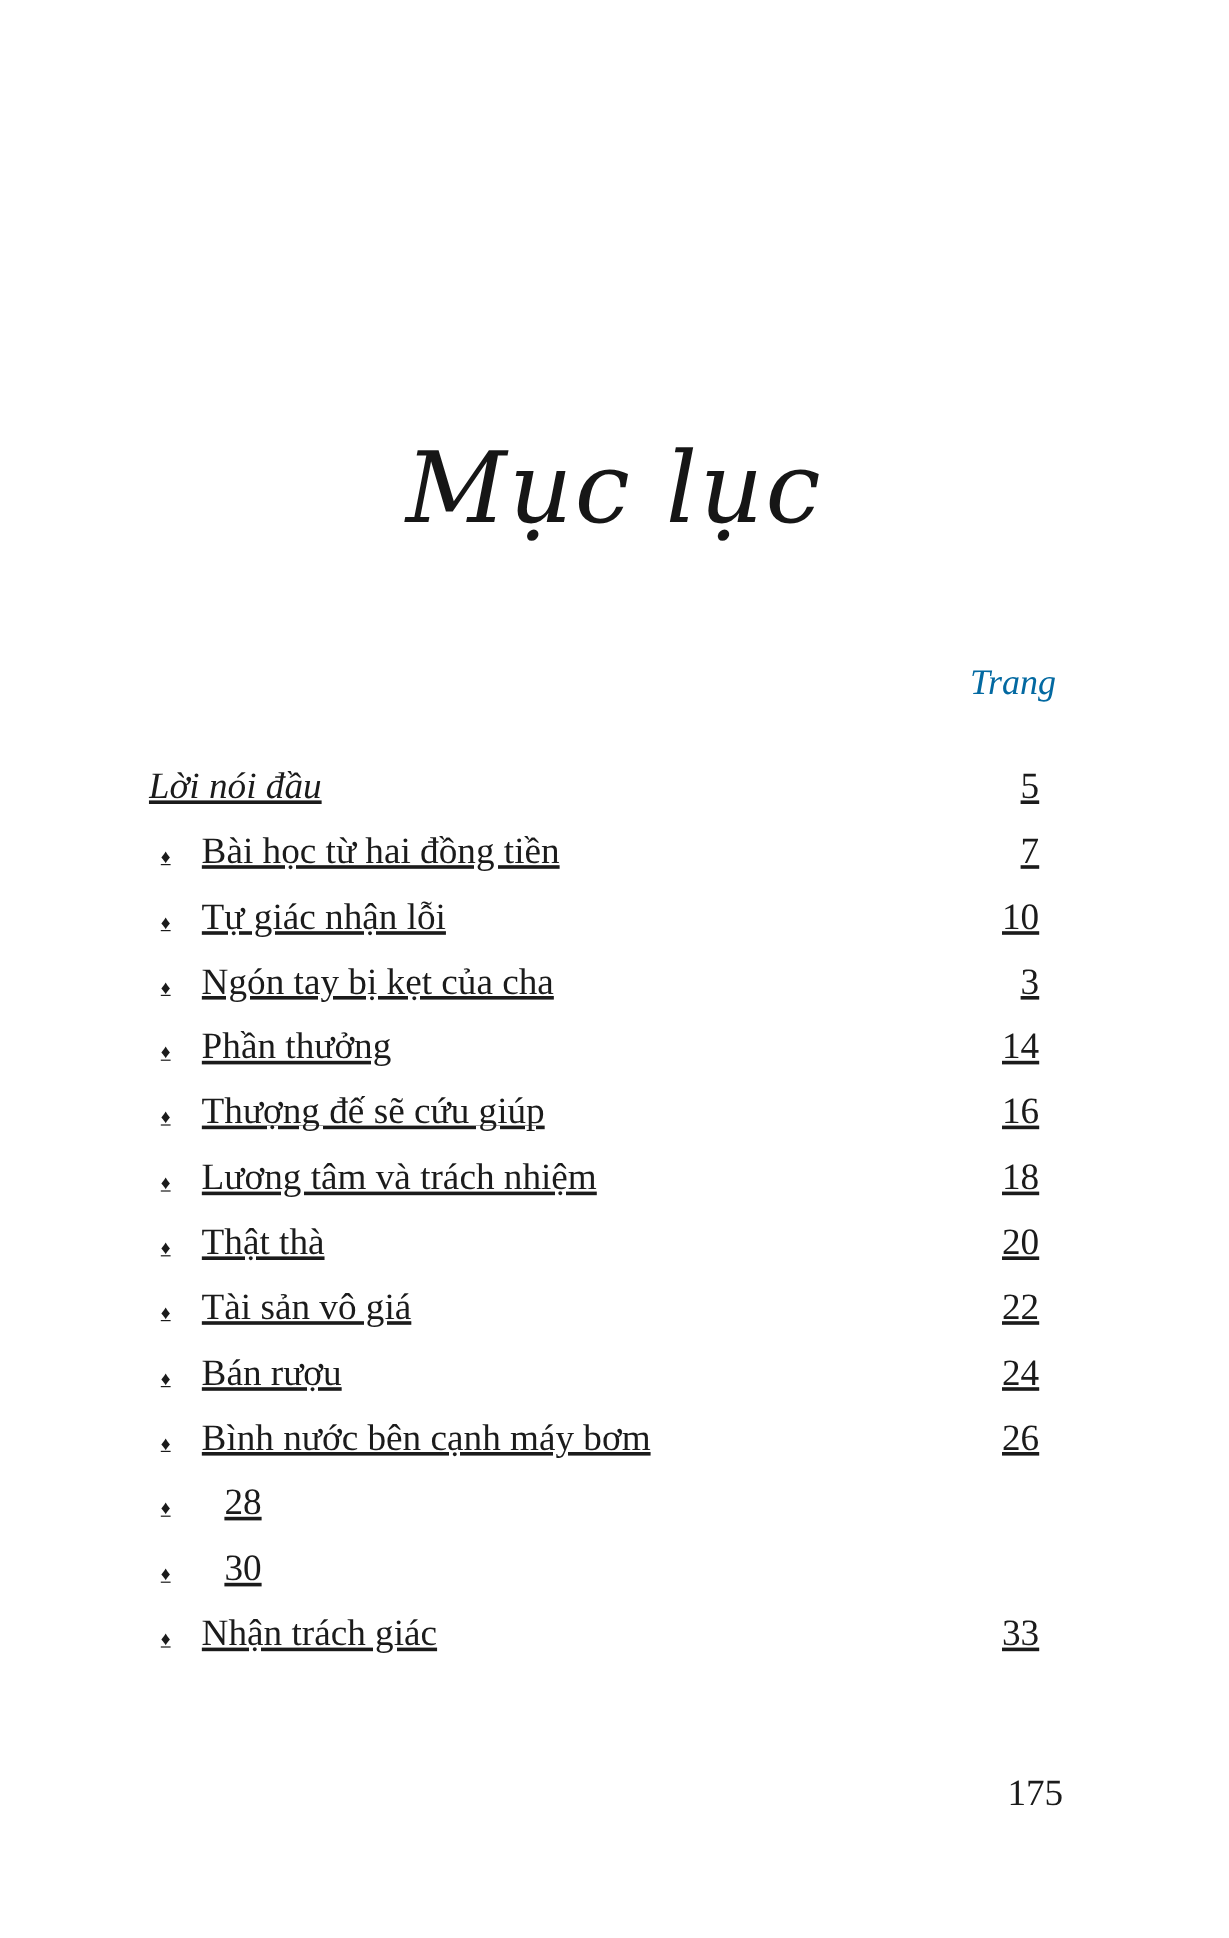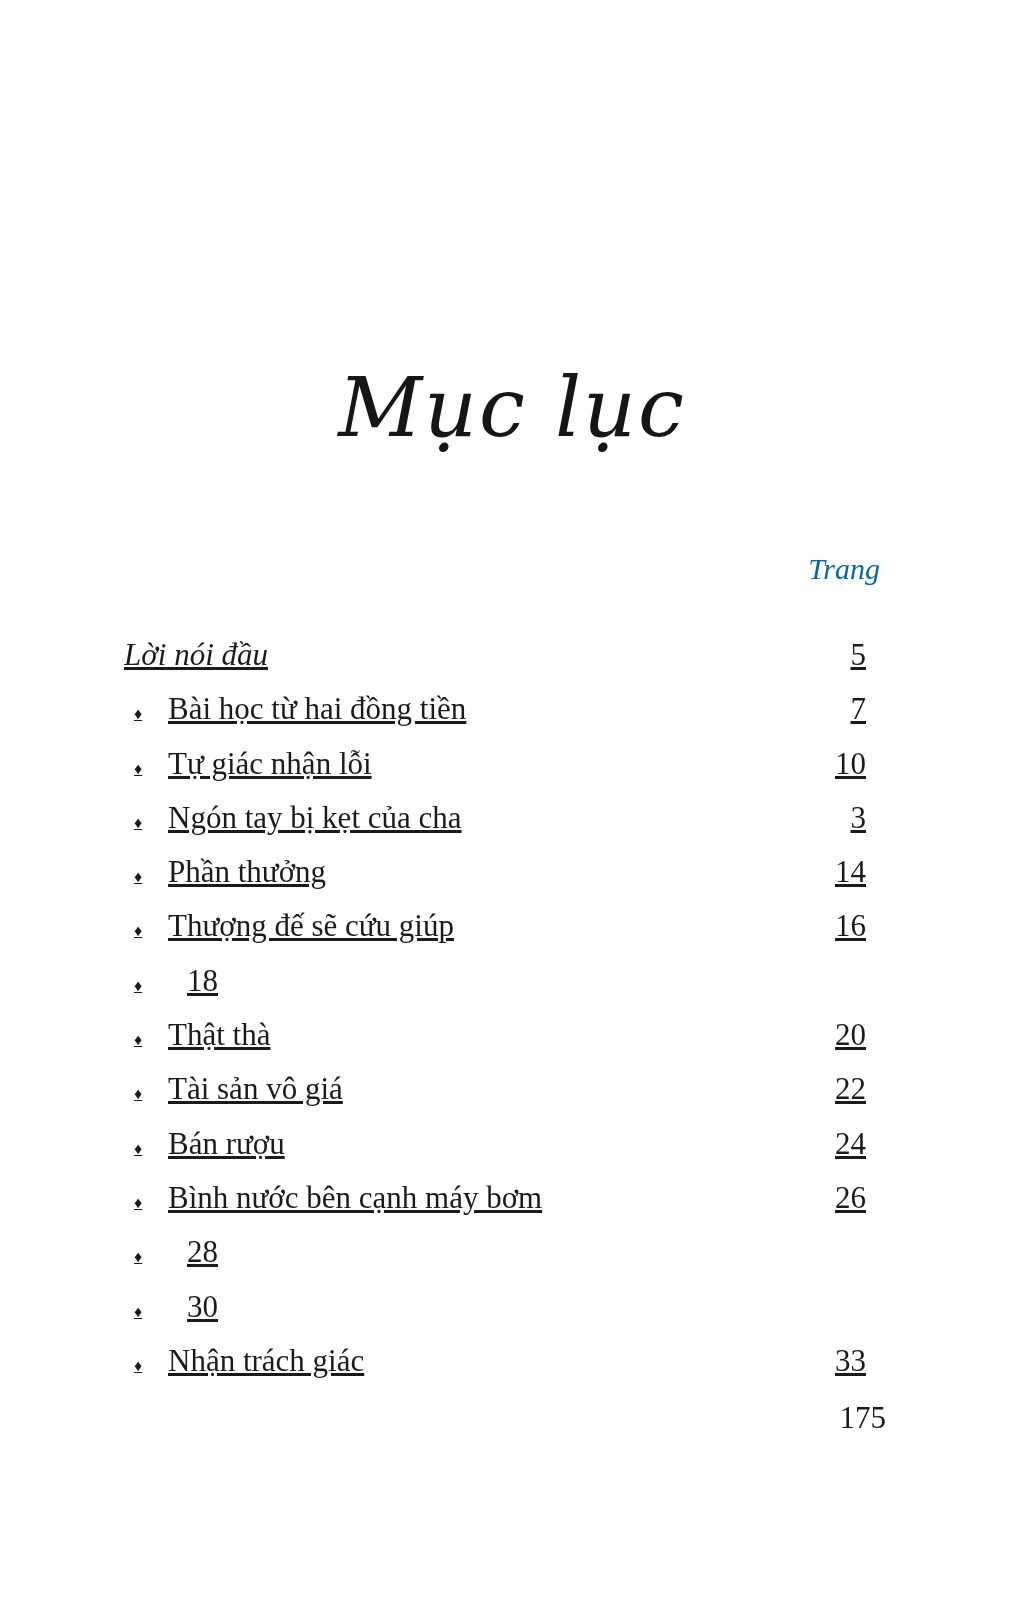--- a/index.html
+++ b/index.html
@@ -71,21 +71,21 @@
   .row.italic .label {
     font-style: italic;
   }
   .pagenum {
     flex: 0 0 auto;
     text-align: right;
     min-width: 50px;
   }
   .folio {
     position: absolute;
-    top: 1400px;
+    top: 1476px;
     right: 138px;
     font-size: 31px;
     color: #1b1b1b;
   }
 </style>
 </head>
 <body>
 
 <div class="page">
   <div class="title">Mục lục</div>
@@ -117,20 +117,21 @@
         <span class="label">Phần thưởng</span>
         <span class="pagenum">14</span>
       </div>
       <div class="row">
         <span class="bullet">♦</span>
         <span class="label">Thượng đế sẽ cứu giúp</span>
         <span class="pagenum">16</span>
       </div>
       <div class="row">
         <span class="bullet">♦</span>
+        <span class="label">Lương tâm và trách nhiệm</span>
         <span class="pagenum">18</span>
       </div>
       <div class="row">
         <span class="bullet">♦</span>
         <span class="label">Thật thà</span>
         <span class="pagenum">20</span>
       </div>
       <div class="row">
         <span class="bullet">♦</span>
         <span class="label">Tài sản vô giá</span>

